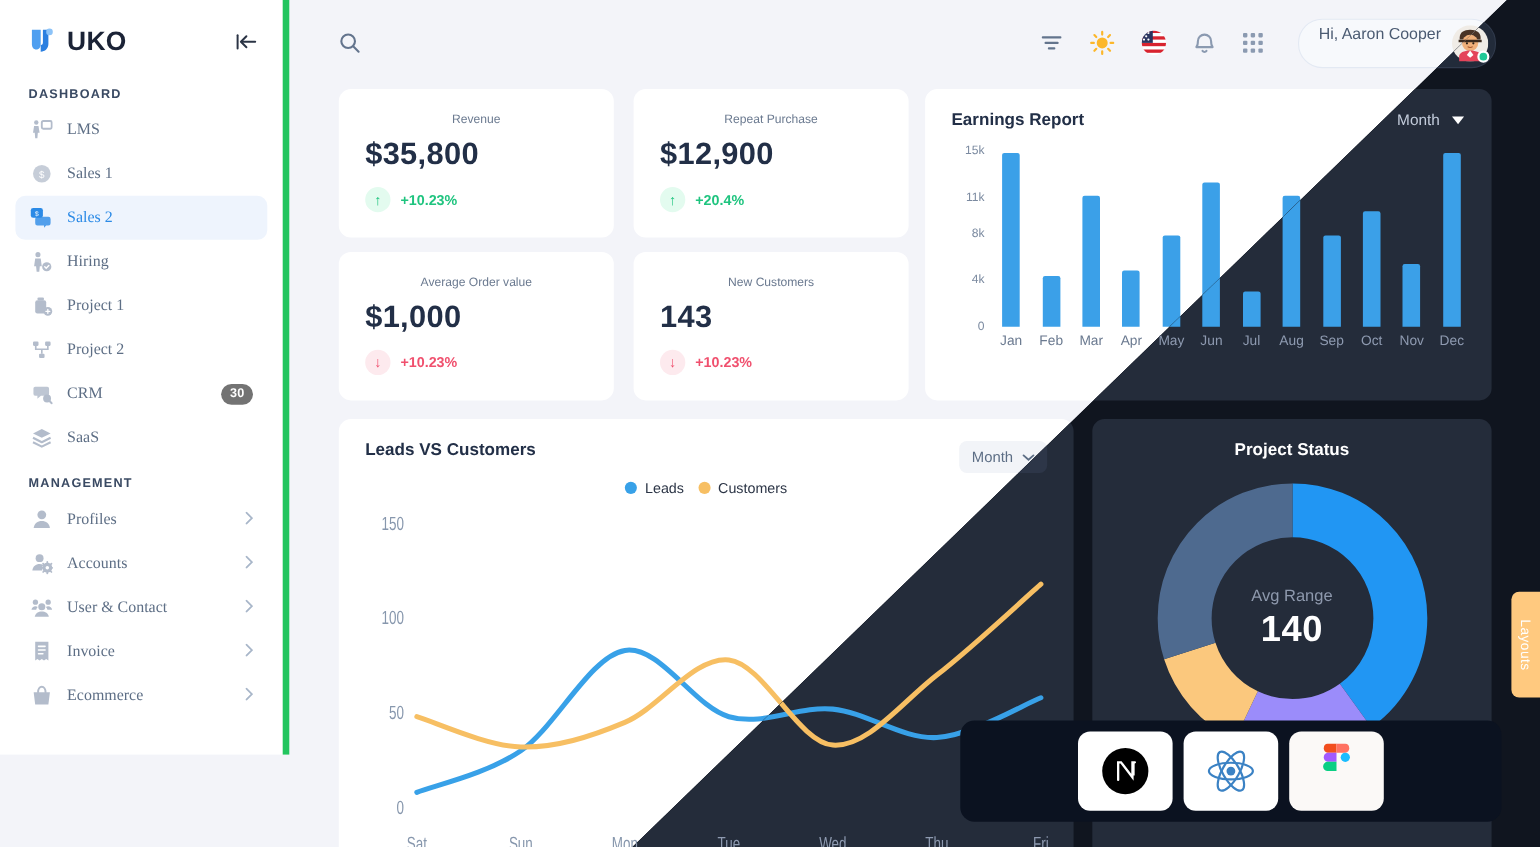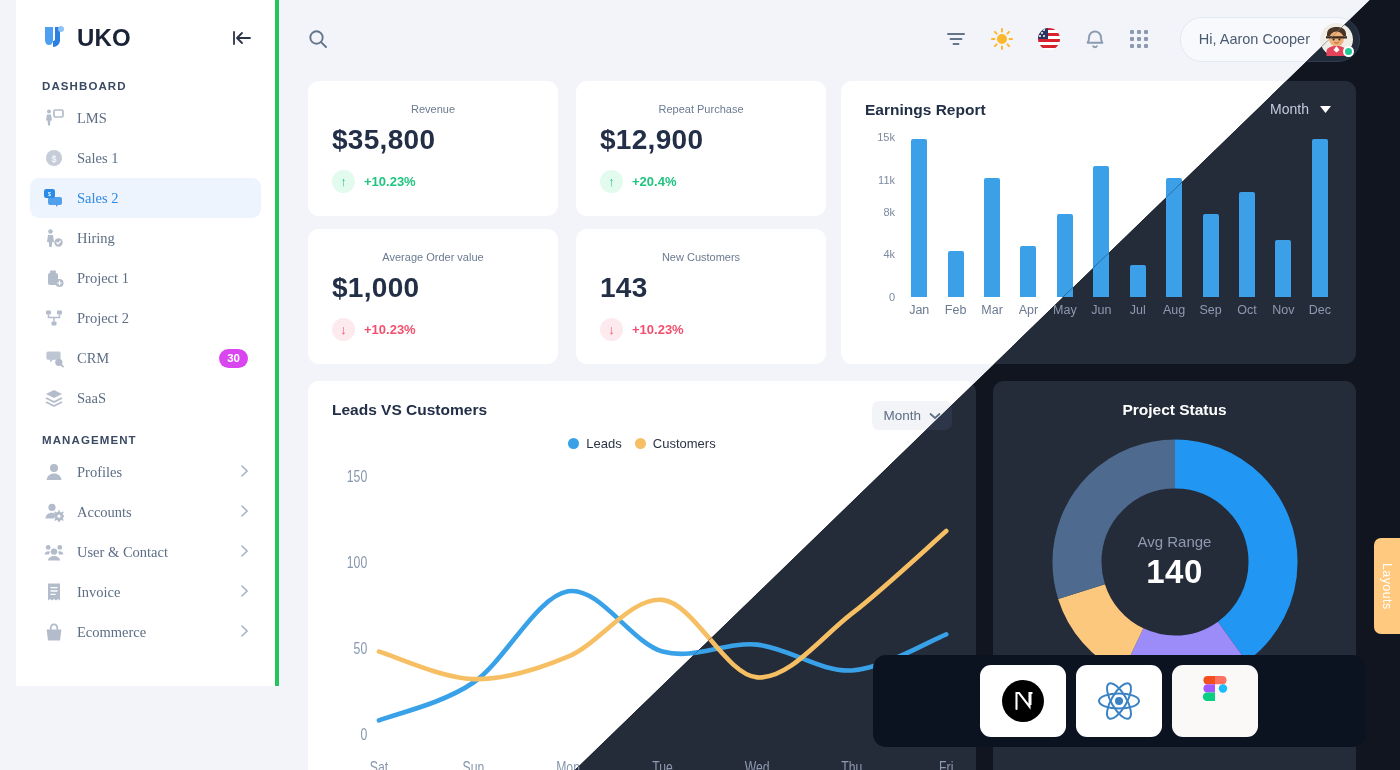--- a/index.html
+++ b/index.html
@@ -14,22 +14,22 @@
   
   .layer { position: absolute; inset: 0; width: 1400px; height: 770px; }
   .layer.dark {
     
     -webkit-clip-path: polygon(1370px 0, 1400px 0, 1400px 770px, 575px 770px);
     clip-path: polygon(1370px 0, 1400px 0, 1400px 770px, 575px 770px);
   }
 
   
   .sidebar {
-    position: absolute; left: 16px; top: 0; width: 263px; height: 686px;
-    background: #fff; border-right: 4px solid #22c55e;
+    position: absolute; left: 0; top: 0; width: 263px; height: 686px;
+    background: #fff; border-right: 6px solid #22c55e;
     overflow: hidden;
   }
   .brand-row {
     display: flex; align-items: center; justify-content: space-between;
     padding: 24px 22px 12px 26px;
   }
   .brand { display: flex; align-items: center; gap: 9px; }
   .brand-mark { width: 26px; height: 28px; }
   .brand-name {
     font-size: 24px; font-weight: bold; color: #1b2336; letter-spacing: .2px;
@@ -43,35 +43,35 @@
   .nav-item {
     display: flex; align-items: center; gap: 13px;
     margin: 0 14px; padding: 9px 13px; border-radius: 9px;
     color: #5d6e85; font-size: 14.5px; cursor: pointer;
     height: 40px;
   }
   .nav-item .nm-icon { width: 21px; height: 21px; flex: 0 0 21px; display: flex; align-items: center; justify-content: center; }
   .nav-item .nm-label { flex: 1; font-family: Liberation Serif, serif; }
   .nav-item.active { background: #eef4fd; color: #2b8ae6; }
   .badge {
-    background: #d946ef; color: #fff; font-size: 11.5px; font-weight: bold;
+    background: #737373; color: #fff; font-size: 11.5px; font-weight: bold;
     border-radius: 10px; padding: 2px 8px; line-height: 15px;
   }
   .chev { color: #a8b6c9; font-size: 13px; }
 
   
   .topbar {
     position: absolute; left: 263px; top: 0; width: 1137px; height: 78px;
     display: flex; align-items: center; justify-content: space-between;
     padding: 0 40px 0 44px;
   }
   .topbar-icons { display: flex; align-items: center; gap: 23px; }
   .ticon { cursor: pointer; display: flex; align-items: center; justify-content: center; }
   .user-chip {
-    display: flex; align-items: center; gap: 10px;
+    display: flex; align-items: flex-start; gap: 10px;
     border: 1px solid #e3e9f3; border-radius: 22px;
     padding: 5px 6px 5px 18px; margin-left: 8px; background: #f7f9fc;
     cursor: pointer;
   }
   .user-chip .uname { font-size: 14.5px; color: #4b5b72; white-space: nowrap; }
   .avatar { position: relative; width: 33px; height: 33px; }
   .avatar .dot {
     position: absolute; right: -1px; bottom: -1px;
     width: 11px; height: 11px; border-radius: 50%;
     background: #20c997; border: 2px solid #fff;

